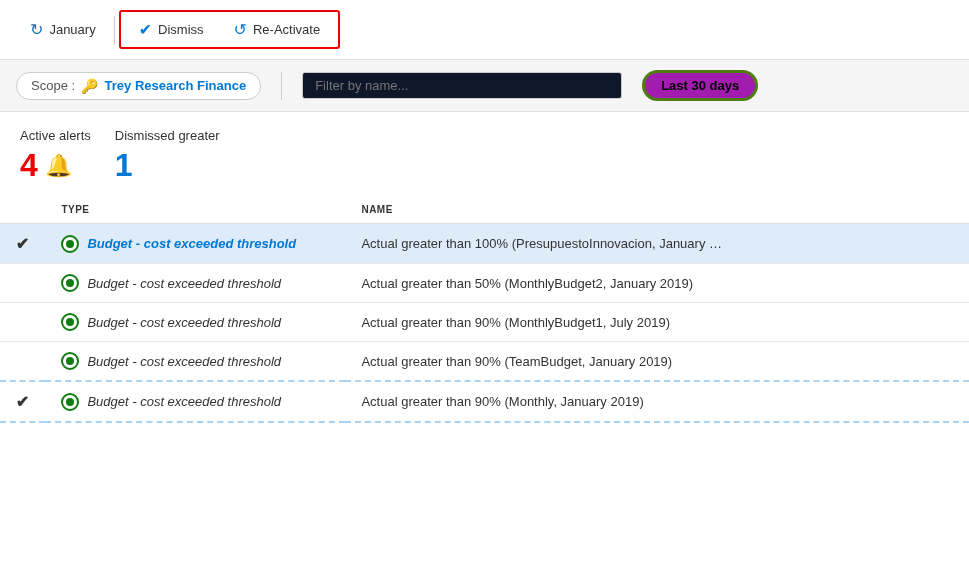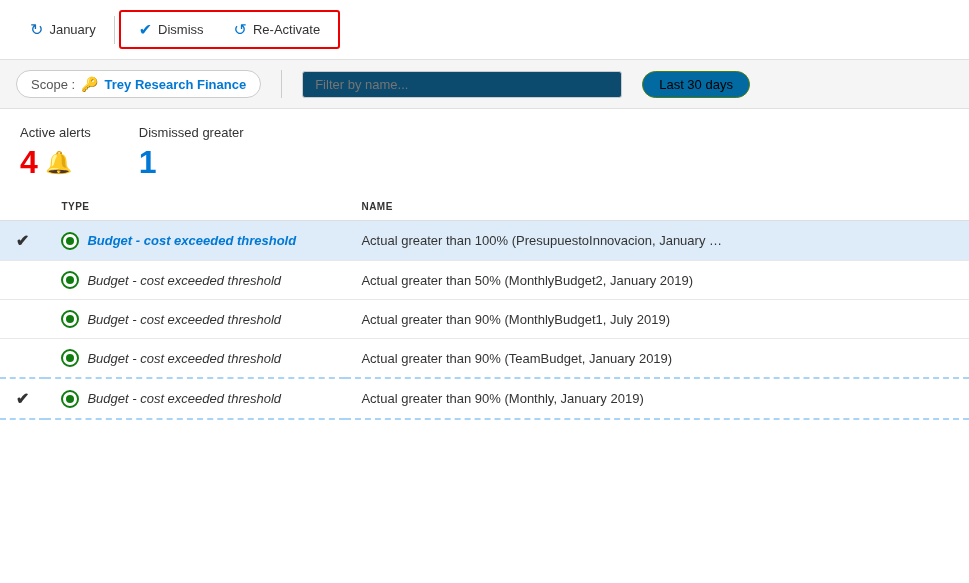--- a/index.html
+++ b/index.html
@@ -80,38 +80,38 @@
       background: #ccc;
     }
     .filter-input {
       flex: 1;
       max-width: 320px;
       padding: 5px 12px;
       border: 1px solid #ccc;
       border-radius: 3px;
       font-size: 13px;
       color: #999;
-      background: #0c4a6e;
+      background: #0f172a;
     }
     .date-btn {
       padding: 5px 16px;
-      border: 1px solid #4d7c0f;
+      border: 3px solid #4d7c0f;
       border-radius: 20px;
-      background: #0369a1;
+      background: #a21caf;
       cursor: pointer;
       font-size: 13px;
-      font-weight: 400;
+      font-weight: 700;
     }
 
     
     .alerts-summary {
       display: flex;
       align-items: center;
       padding: 16px 20px 8px 20px;
-      gap: 48px;
+      gap: 24px;
     }
     .alert-group { display: flex; flex-direction: column; }
     .alert-group-title { font-size: 13px; color: #333; margin-bottom: 4px; }
     .alert-count-row { display: flex; align-items: center; gap: 8px; }
     .count-active { font-size: 32px; font-weight: bold; color: #e00; }
     .count-dismissed { font-size: 32px; font-weight: bold; color: #0078d4; }
     .bell-icon { font-size: 22px; color: #555; }
 
     
     .alerts-table {

